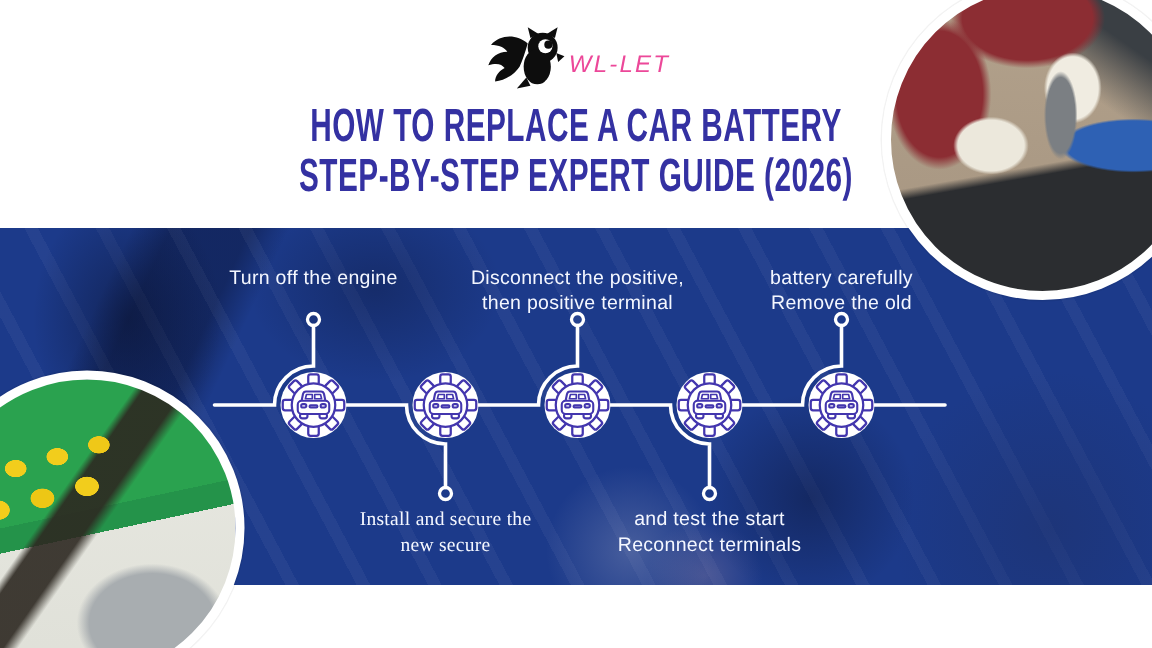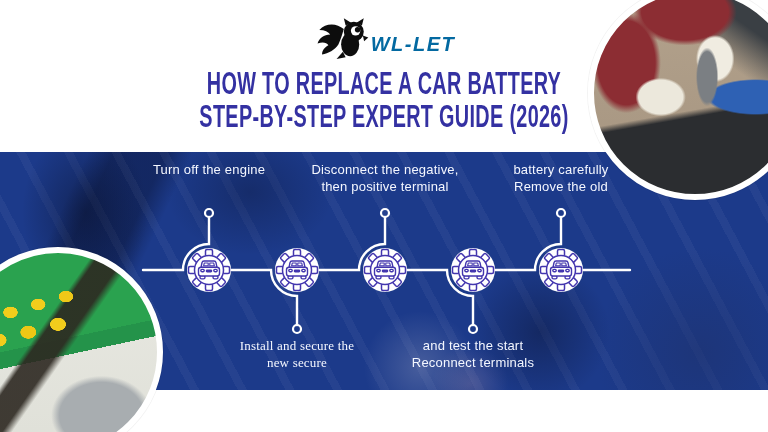--- a/index.html
+++ b/index.html
@@ -5,21 +5,21 @@
   html,body{margin:0;padding:0;background:#9aa0aa;}
   .canvas{
     position:relative;width:768px;height:432px;overflow:hidden;
     background:#ffffff;margin:0 auto;
     font-family:"Liberation Sans","DejaVu Sans",sans-serif;
   }
   
   .logo-row{position:absolute;top:14px;left:0;width:768px;height:50px;
     display:flex;align-items:center;justify-content:center;gap:2px;}
   .logo-owl{width:58px;height:46px;}
-  .logo-text{font-size:20px;font-weight:bold;font-style:italic;color:#0369a1;
+  .logo-text{font-size:16px;font-weight:normal;font-style:italic;color:#ec4899;
     letter-spacing:1.5px;margin-left:-2px;padding-top:10px;}
   .title-line{position:absolute;left:0;width:768px;text-align:center;
     color:#3431a2;font-weight:bold;font-size:31px;letter-spacing:.5px;
     transform:scaleX(.64);transform-origin:50% 50%;white-space:nowrap;}
   .title-1{top:66px;}
   .title-2{top:99px;}
   
   .band{
     position:absolute;left:0;top:152px;width:768px;height:238px;
     background-color:#1c3a8a;
@@ -30,21 +30,21 @@
       radial-gradient(80px 80px at 420px 215px, rgba(170,175,200,.30), rgba(170,175,200,0) 70%),
       radial-gradient(55px 55px at 470px 232px, rgba(196,160,176,.25), rgba(196,160,176,0) 70%),
       radial-gradient(140px 140px at 700px 200px, rgba(30,50,110,.60), rgba(30,50,110,0) 75%),
       repeating-linear-gradient(62deg, rgba(255,255,255,.045) 0 8px, rgba(255,255,255,0) 8px 42px),
       linear-gradient(115deg, rgba(5,10,34,0) 10%, rgba(5,10,34,.38) 13% 19%, rgba(5,10,34,0) 22%);
   }
   .timeline-svg{position:absolute;left:0;top:152px;width:768px;height:238px;}
   
   .lbl{position:absolute;width:190px;text-align:center;color:#f4f7ff;
     font-size:13px;line-height:16.5px;font-weight:500;letter-spacing:.2px;}
-  .lbl-top{top:162px;}
+  .lbl-top{top:177px;}
   .lbl-bottom{top:338px;}
   .lbl-s1{left:114px;}
   .lbl-s2{left:202px;font-family:Liberation Serif, serif;}
   .lbl-s3{left:290px;}
   .lbl-s4{left:378px;}
   .lbl-s5{left:466px;}
   
   .photo{position:absolute;border-radius:50%;border:6px solid #ffffff;
     box-sizing:border-box;box-shadow:0 0 0 1px rgba(0,0,0,.05);}
   .photo-tr{
@@ -157,21 +157,21 @@
   </svg>
 
   <div class="lbl lbl-top lbl-s1">
     <div>Turn off the engine</div>
   </div>
   <div class="lbl lbl-bottom lbl-s2">
     <div>Install and secure the</div>
     <div>new secure</div>
   </div>
   <div class="lbl lbl-top lbl-s3">
-    <div>Disconnect the negative,</div>
+    <div>Disconnect the positive,</div>
     <div>then positive terminal</div>
   </div>
   <div class="lbl lbl-bottom lbl-s4">
     <div>and test the start</div>
     <div>Reconnect terminals</div>
   </div>
   <div class="lbl lbl-top lbl-s5">
     <div>battery carefully</div>
     <div>Remove the old</div>
   </div>

